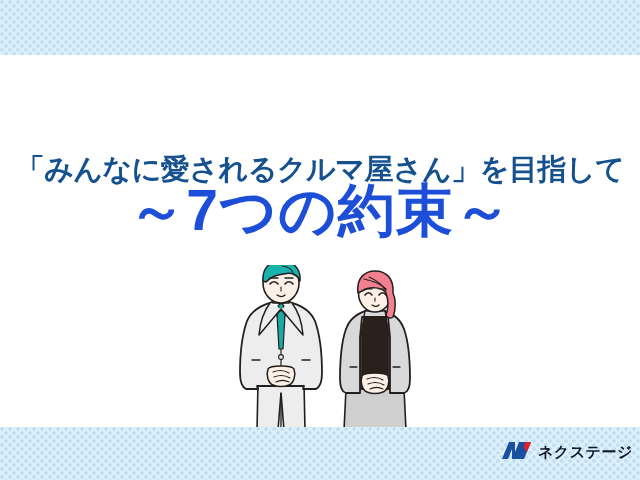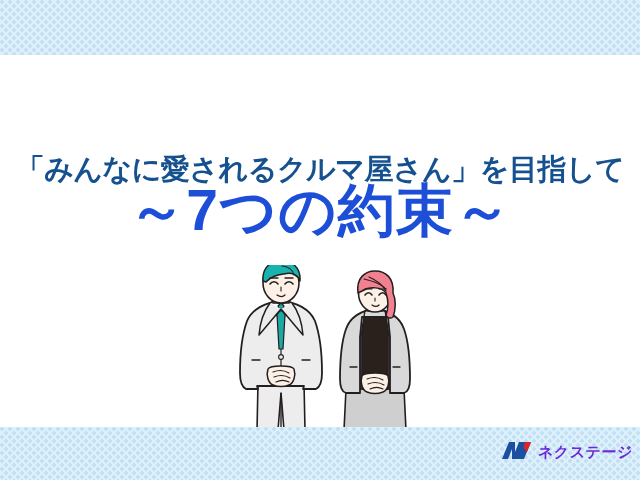--- a/index.html
+++ b/index.html
@@ -77,21 +77,21 @@
   
   #logo {
     position: absolute;
     left: 502px;
     top: 441px;
     display: flex;
     align-items: center;
     gap: 6px;
   }
   #logo-text {
-    color: #6d28d9;
+    color: #0f172a;
     font-size: 15px;
     font-weight: bold;
     letter-spacing: 0.5px;
     line-height: 1;
     white-space: nowrap;
   }
 </style>
 </head>
 <body>
 

